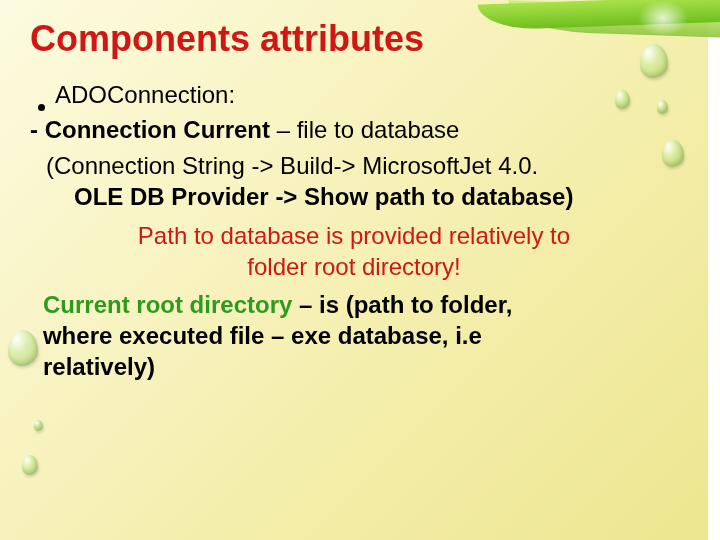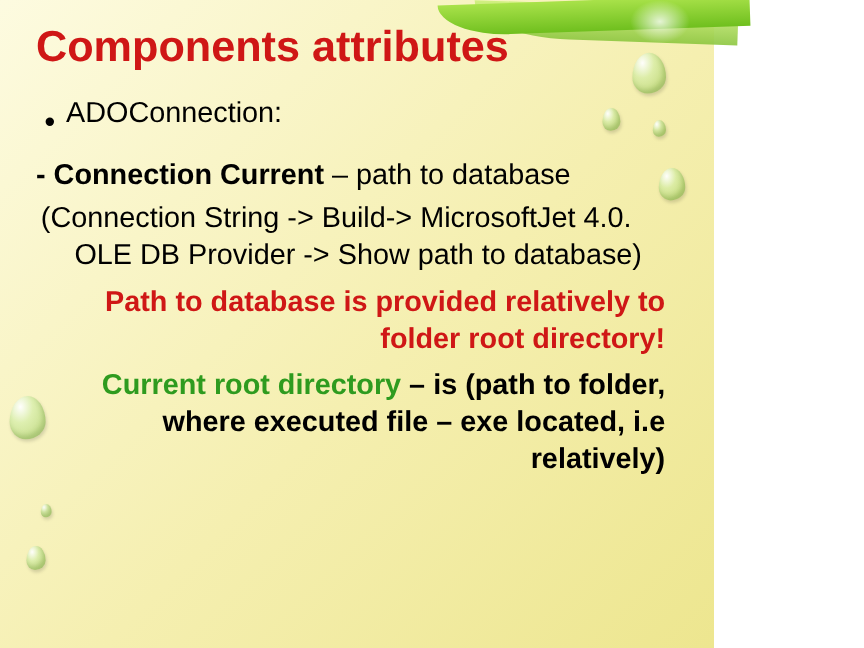--- a/index.html
+++ b/index.html
@@ -5,21 +5,21 @@
   html, body {
     margin: 0;
     padding: 0;
     width: 720px;
     height: 540px;
     overflow: hidden;
     font-family: Arial, Helvetica, sans-serif;
   }
   .slide {
     position: relative;
-    width: 595px;
+    width: 708px;
     height: 540px;
     background: #f7f3c8;
     background: linear-gradient(135deg, #fdfbe0 0%, #f5efb0 55%, #ede68f 100%);
     box-sizing: border-box;
   }
   
   .ribbon {
     position: absolute;
     top: 0;
     right: 0;
@@ -78,50 +78,51 @@
     position: absolute;
     top: 80px;
     left: 30px;
     right: 30px;
     font-size: 24px;
     color: #000;
     line-height: 1.28;
   }
   .bullet-row {
     display: flex;
-    align-items: center;
-    margin-bottom: 20px;
+    align-items: flex-end;
+    margin-bottom: 4px;
   }
   .bullet-dot {
     width: 7px; height: 7px;
     background: #000;
     border-radius: 50%;
     margin: 12px 10px 0 8px;
     flex: 0 0 auto;
   }
   .line2 { margin-bottom: 6px; }
   .line2 .dash { font-weight: bold; }
   .line2 .cs { font-weight: bold; }
   .paren {
-    margin-left: 4px;
+    margin-left: 16px;
     margin-bottom: 8px;
   }
   .paren .indent2 {
     display: block;
     padding-left: 28px;
+    font-weight: bold;
   }
   .red-emph {
     color: #cf1716;
-    font-weight: bold;
-    text-align: right;
+    font-weight: normal;
+    text-align: center;
     margin: 4px auto 8px auto;
     width: 96%;
   }
   .green-line {
-    text-align: right;
+    text-align: left;
     font-weight: bold;
     color: #000;
     width: 96%;
     margin: 0 auto;
   }
   .green-line .crd { color: #2e9b1f; }
 </style>
 </head>
 <body>
 
@@ -143,33 +144,33 @@
   <div class="title">Components attributes</div>
 
   <div class="body">
 
     <div class="bullet-row">
       <div class="bullet-dot"></div>
       <div>ADOConnection:</div>
     </div>
 
     <div class="line2">
-      <span class="dash">- </span><span class="cs">Connection Current</span><span> – path to database</span>
+      <span class="dash">- </span><span class="cs">Connection Current</span><span> – file to database</span>
     </div>
 
     <div class="paren">
       <span>(Connection String -&gt; Build-&gt; MicrosoftJet 4.0.</span>
       <span class="indent2">OLE DB Provider -&gt; Show path to database)</span>
     </div>
 
     <div class="red-emph">
       <span>Path to database is provided relatively to</span><br>
       <span>folder root directory!</span>
     </div>
 
     <div class="green-line">
       <span class="crd">Current root directory</span><span> – is (path to folder,</span><br>
-      <span>where executed file – exe located, i.e</span><br>
+      <span>where executed file – exe database, i.e</span><br>
       <span>relatively)</span>
     </div>
 
   </div>
 </div>
 
 </body></html>

